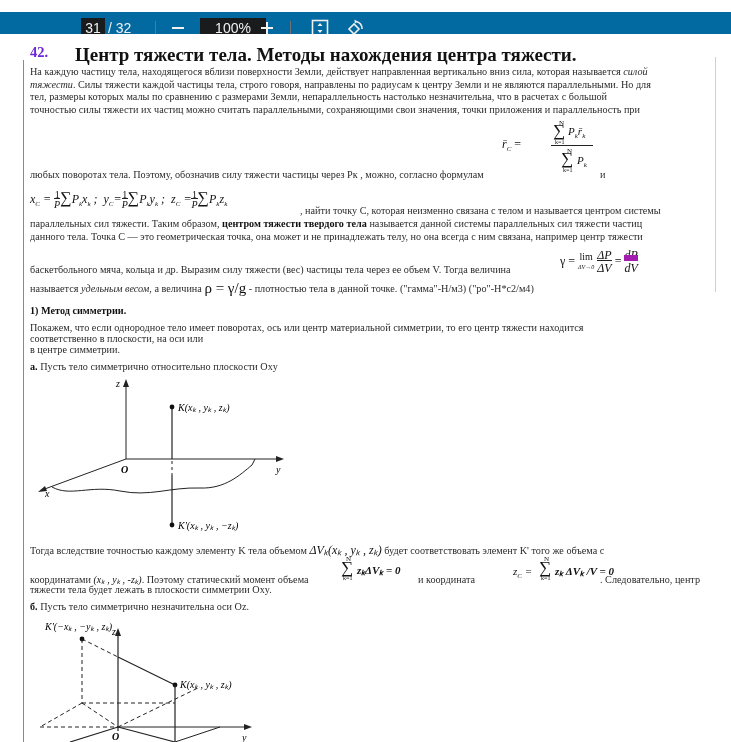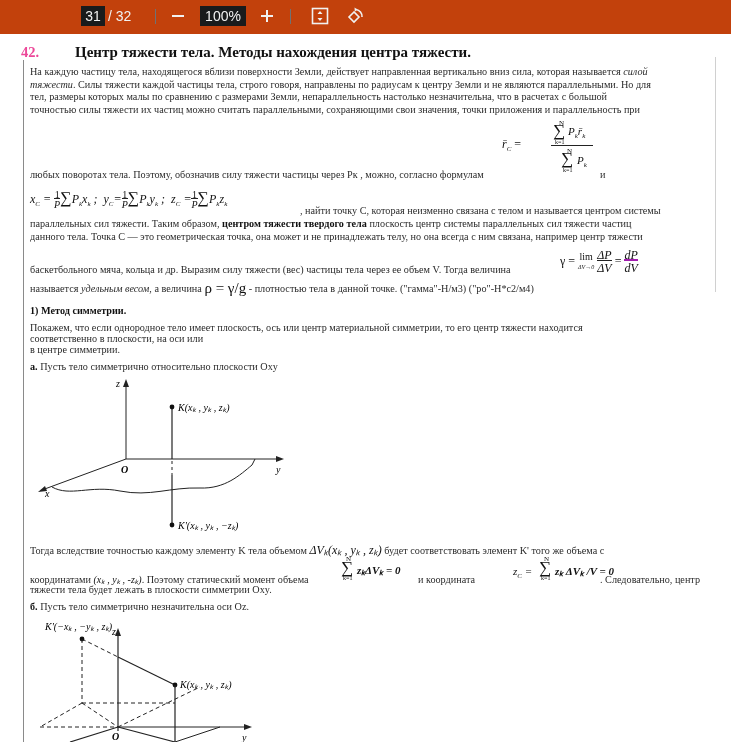--- a/index.html
+++ b/index.html
@@ -1,25 +1,25 @@
 <!DOCTYPE html>
 <html><head>
 <meta charset="utf-8">
 <style>
   html,body{margin:0;padding:0;}
   body{width:731px;height:742px;overflow:hidden;background:#fff;position:relative;font-family:"Liberation Serif",serif;color:#222;}
-  .toolbar{position:absolute;left:0;top:0;width:731px;height:34px;background:#c2410c;display:flex;align-items:center;font-family:"Liberation Sans",sans-serif;color:#f1f1f1;}
+  .toolbar{position:absolute;left:0;top:12px;width:731px;height:34px;background:#0369a1;display:flex;align-items:center;font-family:"Liberation Sans",sans-serif;color:#f1f1f1;}
   .pg-box{position:absolute;left:81px;top:6px;width:24px;height:20px;background:#191b1c;color:#f1f1f1;font-size:14px;line-height:20px;text-align:center;}
   .pg-sep{position:absolute;left:108px;top:6px;font-size:14px;line-height:20px;}
   .vsep{position:absolute;top:9px;width:1px;height:15px;background:#6f7275;}
   .tb-btn{position:absolute;top:5px;width:24px;height:22px;display:flex;align-items:center;justify-content:center;cursor:pointer;}
-  .zoom-box{position:absolute;left:200px;top:6px;width:46px;height:20px;background:#191b1c;color:#f1f1f1;font-size:14px;line-height:20px;text-align:center;}
+  .zoom-box{position:absolute;left:200px;top:6px;width:66px;height:20px;background:#191b1c;color:#f1f1f1;font-size:14px;line-height:20px;text-align:center;}
   .page{position:absolute;left:0;top:34px;width:731px;height:708px;background:#fff;}
-  .h42{position:absolute;left:21px;top:44px;font-weight:bold;font-size:14.5px;color:#ec4899;}
-  .htitle{position:absolute;left:75px;top:44px;font-weight:bold;font-size:15px;color:#111;}
+  .h42{position:absolute;left:30px;top:44px;font-weight:bold;font-size:14.5px;color:#6d28d9;}
+  .htitle{position:absolute;left:75px;top:44px;font-weight:bold;font-size:19px;color:#111;}
   .frame{position:absolute;left:23px;top:60px;width:1px;height:682px;background:#8a8a8a;}
   .frame-r{position:absolute;left:715px;top:57px;width:1px;height:235px;background:#d0d0d0;}
   .txt{position:absolute;font-size:10.2px;line-height:12.6px;color:#2a2a2a;white-space:nowrap;}
   .it{font-style:italic;}
   .b{font-weight:bold;color:#111;}
   .f{position:absolute;font-family:"Liberation Serif",serif;font-style:italic;color:#111;white-space:nowrap;}
   .fn{font-style:normal;}
   svg text{font-family:"Liberation Serif",serif;}
 </style>
 </head>
@@ -86,40 +86,40 @@
 <div class="txt" style="left:30px;top:169px">любых поворотах тела. Поэтому, обозначив силу тяжести частицы через Pк , можно, согласно формулам</div>
 <div class="txt" style="left:600px;top:169px">и</div>
 
 <div class="f" style="left:30px;top:186px;font-size:12px;line-height:24px">
   <span>x<sub style="font-size:7px">C</sub> = </span><span style="display:inline-block;vertical-align:middle;text-align:center;font-style:normal;font-size:10px;line-height:10px">1<br><span style="border-top:1px solid #222;font-style:italic">P</span></span><span style="font-style:normal;font-size:16px">∑</span>P<sub style="font-size:7px">k</sub>x<sub style="font-size:7px">k</sub> ;&nbsp;
   <span>y<sub style="font-size:7px">C</sub>=</span><span style="display:inline-block;vertical-align:middle;text-align:center;font-style:normal;font-size:10px;line-height:10px">1<br><span style="border-top:1px solid #222;font-style:italic">P</span></span><span style="font-style:normal;font-size:16px">∑</span>P<sub style="font-size:7px">k</sub>y<sub style="font-size:7px">k</sub> ;&nbsp;
   <span>z<sub style="font-size:7px">C</sub> =</span><span style="display:inline-block;vertical-align:middle;text-align:center;font-style:normal;font-size:10px;line-height:10px">1<br><span style="border-top:1px solid #222;font-style:italic">P</span></span><span style="font-style:normal;font-size:16px">∑</span>P<sub style="font-size:7px">k</sub>z<sub style="font-size:7px">k</sub>
 </div>
 
 <div class="txt" style="left:300px;top:205px">, найти точку С, которая неизменно связана с телом и называется центром системы</div>
-<div class="txt" style="left:30px;top:218px"><span>параллельных сил тяжести. Таким образом, </span><span class="b">центром тяжести твердого тела</span><span> плоскость центр системы параллельных сил тяжести частиц</span></div>
+<div class="txt" style="left:30px;top:218px"><span>параллельных сил тяжести. Таким образом, </span><span class="b">центром тяжести твердого тела</span><span> называется данной системы параллельных сил тяжести частиц</span></div>
 <div class="txt" style="left:30px;top:230.5px">данного тела. Точка С — это геометрическая точка, она может и не принадлежать телу, но она всегда с ним связана, например центр тяжести</div>
 
 <div class="f" style="left:560px;top:249px;font-size:12px">
   <span class="fn">γ =</span>
   <span style="display:inline-block;vertical-align:middle;text-align:center;font-style:normal;font-size:10px;line-height:9px"><span>lim</span><br><span style="font-size:6px;font-style:italic">ΔV→0</span></span>
   <span style="display:inline-block;vertical-align:middle;text-align:center;line-height:13px"><span>ΔP</span><br><span style="border-top:1px solid #222">ΔV</span></span>
   <span class="fn">=</span>
-  <span style="display:inline-block;vertical-align:middle;text-align:center;line-height:13px"><span>dP</span><br><span style="border-top:2px solid #a21caf">dV</span></span>
+  <span style="display:inline-block;vertical-align:middle;text-align:center;line-height:13px"><span>dP</span><br><span style="border-top:6px solid #a21caf">dV</span></span>
 </div>
 
 <div class="txt" style="left:30px;top:264px">баскетбольного мяча, кольца и др. Выразим силу тяжести (вес) частицы тела через ее объем V. Тогда величина</div>
 <div class="txt" style="left:30px;top:281px">
   <span>называется </span><span class="it">удельным весом</span><span>, а величина</span>
   <span class="f" style="position:relative;font-size:15px;font-style:normal;top:1px">ρ = γ/g</span>
   <span>- плотностью тела в данной точке. ("гамма"-Н/м3) ("ро"-Н*с2/м4)</span>
 </div>
 
 <div class="txt b" style="left:30px;top:305px">1) Метод симметрии.</div>
-<div class="txt" style="left:30px;top:322px">Покажем, что если однородное тело имеет плоскость, ось или центр материальной симметрии, то его центр тяжести находится</div>
+<div class="txt" style="left:30px;top:322px">Покажем, что если однородное тело имеет поворотах, ось или центр материальной симметрии, то его центр тяжести находится</div>
 <div class="txt" style="left:30px;top:333px">соответственно в плоскости, на оси или</div>
 <div class="txt" style="left:30px;top:344px">в центре симметрии.</div>
 <div class="txt" style="left:30px;top:361px"><span class="b">а.</span><span> Пусть тело симметрично относительно плоскости Oxy</span></div>
 
 <svg style="position:absolute;left:30px;top:375px" width="270" height="160">
   <line x1="96" y1="84" x2="96" y2="8" stroke="#222" stroke-width="1"></line>
   <path d="M96 4 L93 12 L99 12 Z" fill="#222"></path>
   <text x="86" y="12" font-size="10" font-style="italic">z</text>
   <line x1="96" y1="84" x2="250" y2="84" stroke="#222" stroke-width="1"></line>
   <path d="M254 84 L246 81 L246 87 Z" fill="#222"></path>

